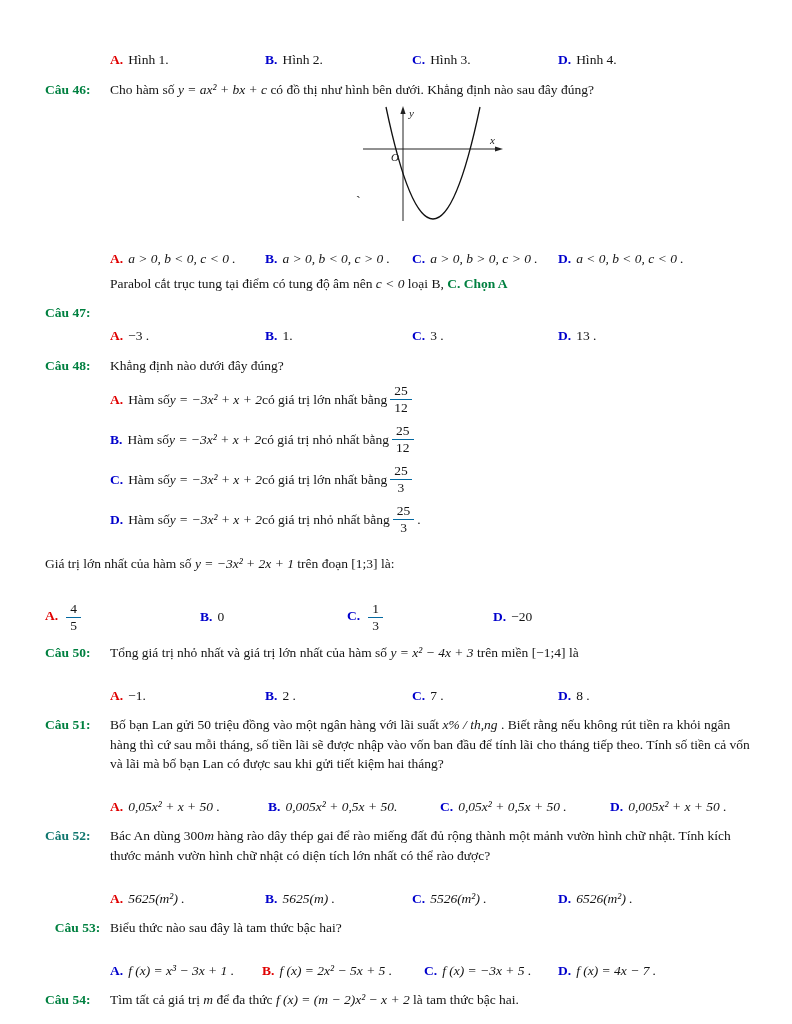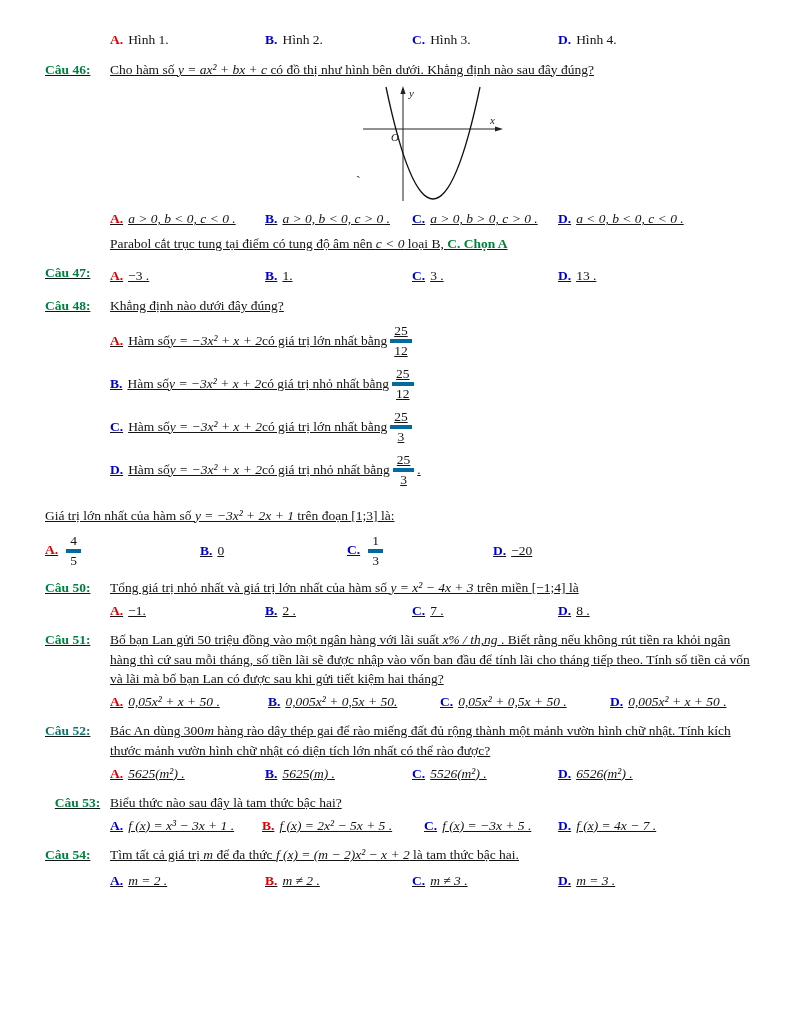--- a/index.html
+++ b/index.html
@@ -2,32 +2,32 @@
 <html><head>
 <meta charset="utf-8">
 <style>
   html,body{margin:0;padding:0;background:#ffffff;}
   body{
     width:792px;height:1024px;box-sizing:border-box;
     padding:30px 34px 10px 45px;
     font-family:"Liberation Serif",serif;
     font-size:13.5px;color:#141414;line-height:1.45;
   }
-  .q{display:flex;margin-top:10px;text-decoration:underline;}
+  .q{display:flex;margin-top:10px;}
   .qlabel{flex:0 0 65px;font-weight:bold;}
   .qbody{flex:1;min-width:0;}
   .indent{margin-left:65px;}
   .optrow{display:grid;grid-template-columns:155px 147px 146px auto;margin-top:3px;align-items:center;}
   .optrow.wide{grid-template-columns:158px 172px 170px auto;}
   .optrow.g53{grid-template-columns:152px 162px 134px auto;}
-  .opt{white-space:nowrap;}
+  .opt{white-space:nowrap;margin-top:20px;}
   .ltr{font-weight:bold;margin-right:5px;}
   .m{font-style:italic;}
   .frac{display:inline-flex;flex-direction:column;align-items:center;vertical-align:middle;margin:0 3px;line-height:1.15;}
-  .frac .num{padding:0 4px;border-bottom:4px solid #0369a1;}
+  .frac .num{padding:0 4px;border-bottom:1px solid #0369a1;}
   .frac .den{padding:0 4px;text-align:center;}
   .optline{margin:8px 0;display:flex;align-items:center;flex-wrap:nowrap;}
   .sol{margin-top:5px;}
   .graphwrap{position:relative;margin:2px 0 2px 248px;width:150px;height:125px;}
   .stray{position:absolute;left:-2px;bottom:14px;font-size:14px;color:#222;}
   svg text{font-family:"Liberation Serif",serif;font-style:italic;fill:#222;}
 </style>
 </head>
 <body>
 

